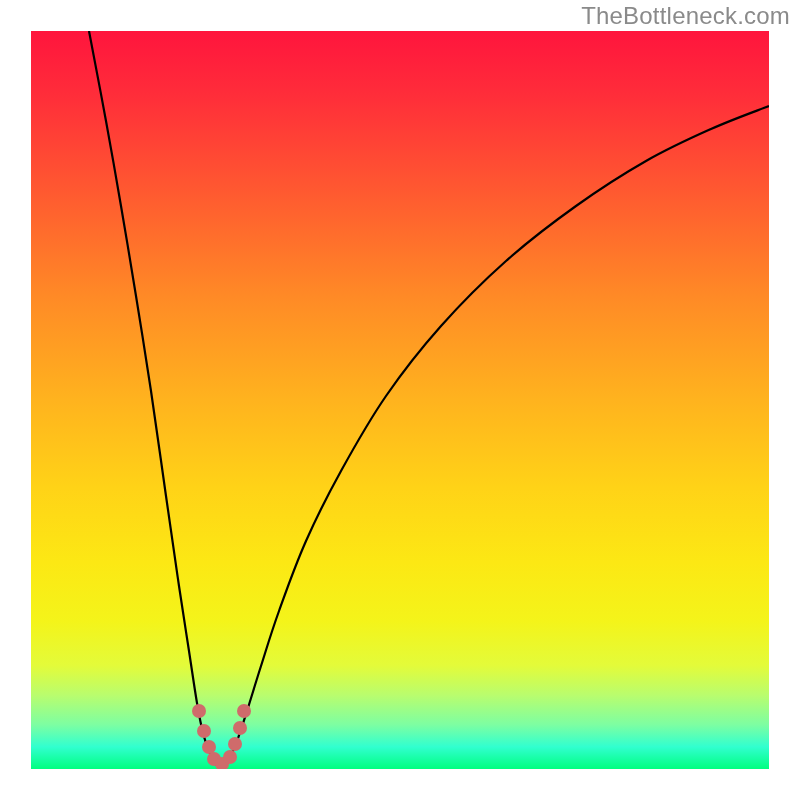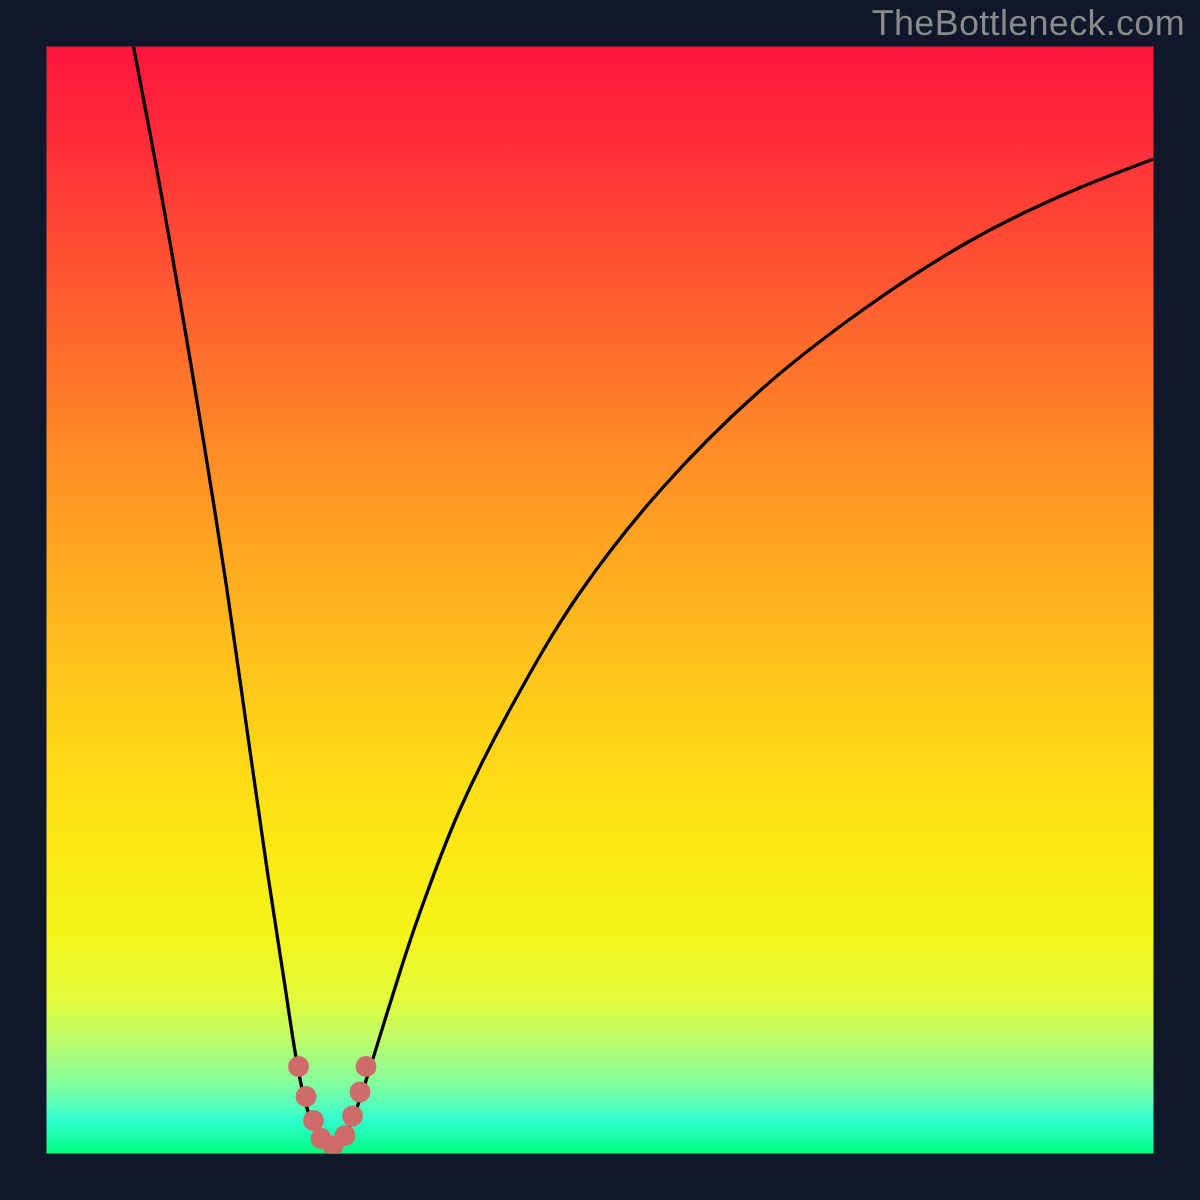--- a/index.html
+++ b/index.html
@@ -9,21 +9,21 @@
     height: 800px;
     background: #000;
     overflow: hidden;
   }
   .frame {
     position: absolute;
     left: 0;
     top: 0;
     width: 800px;
     height: 800px;
-    background: #0f172a;
+    background: #ffffff;
   }
   .plot {
     position: absolute;
     left: 31px;
     top: 31px;
     width: 738px;
     height: 738px;
     background: linear-gradient(to bottom,
       #ff153d 0%,
       #ff2b3a 8%,

